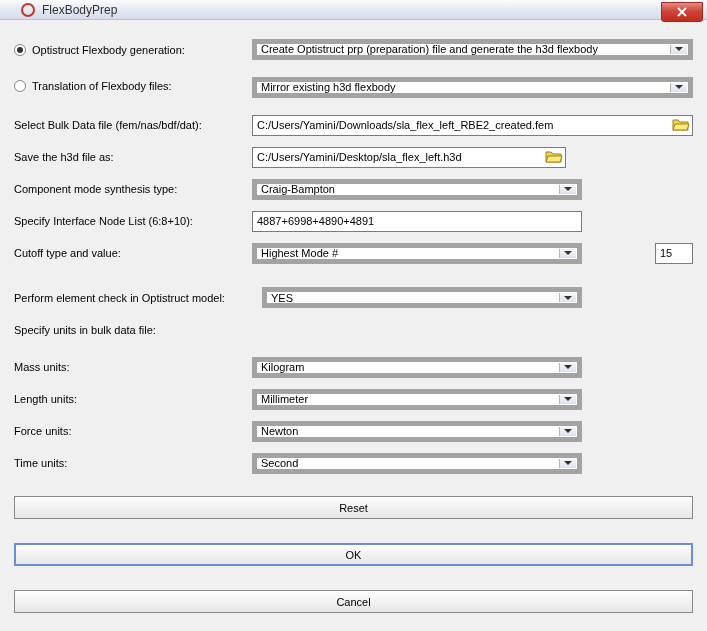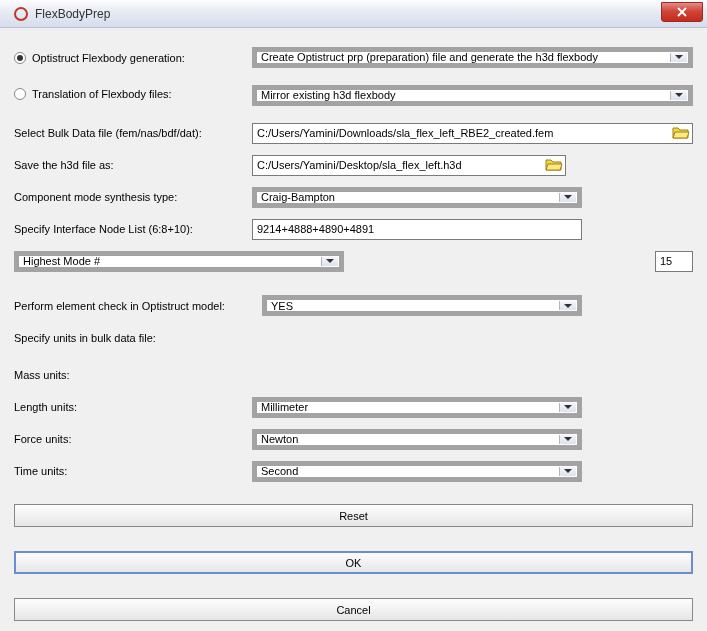--- a/index.html
+++ b/index.html
@@ -6,26 +6,26 @@
     body {
       margin: 0;
       font-family: Tahoma, Arial, sans-serif;
       font-size: 11px;
       background: #f0f0f0;
       width: 707px;
       height: 631px;
       overflow: hidden;
     }
     .titlebar {
-      height: 28px;
+      height: 20px;
       background: linear-gradient(to bottom, #fdfdfe, #e8ecf4 40%, #d5dcec);
       border-bottom: 1px solid #b8c0d4;
       display: flex;
       align-items: center;
-      padding: 0 13px;
+      padding: 0 20px;
       position: relative;
     }
     .app-icon {
       width: 16px;
       height: 16px;
       display: flex;
       align-items: center;
       justify-content: center;
       margin-right: 6px;
     }
@@ -279,26 +279,27 @@
         <span>Craig-Bampton</span>
         <span class="arrow"></span>
       </div>
     </div>
   </div>
 
   <div class="row">
     <div class="label-col">Specify Interface Node List (6:8+10):</div>
     <div class="field-col">
       <div class="input" style="max-width:330px">
-        <span>9214+4888+4890+4891</span>
-      </div>
-    </div>
-  </div>
-
-  <div class="row">
+        <span>4887+6998+4890+4891</span>
+      </div>
+    </div>
+  </div>
+
+  <div class="row">
+    <div class="label-col">Cutoff type and value:</div>
     <div class="field-col">
       <div class="select" style="flex:1;max-width:330px">
         <span>Highest Mode #</span>
         <span class="arrow"></span>
       </div>
       <div style="margin-left:auto;display:flex">
         <div class="input num-input">
           <span>15</span>
         </div>
       </div>
@@ -319,20 +320,26 @@
   </div>
 
   <div class="row">
     <div class="label-col">Specify units in bulk data file:</div>
   </div>
 
   <div class="spacer-small"></div>
 
   <div class="row">
     <div class="label-col">Mass units:</div>
+    <div class="field-col">
+      <div class="select" style="max-width:330px">
+        <span>Kilogram</span>
+        <span class="arrow"></span>
+      </div>
+    </div>
   </div>
 
   <div class="row">
     <div class="label-col">Length units:</div>
     <div class="field-col">
       <div class="select" style="max-width:330px">
         <span>Millimeter</span>
         <span class="arrow"></span>
       </div>
     </div>

